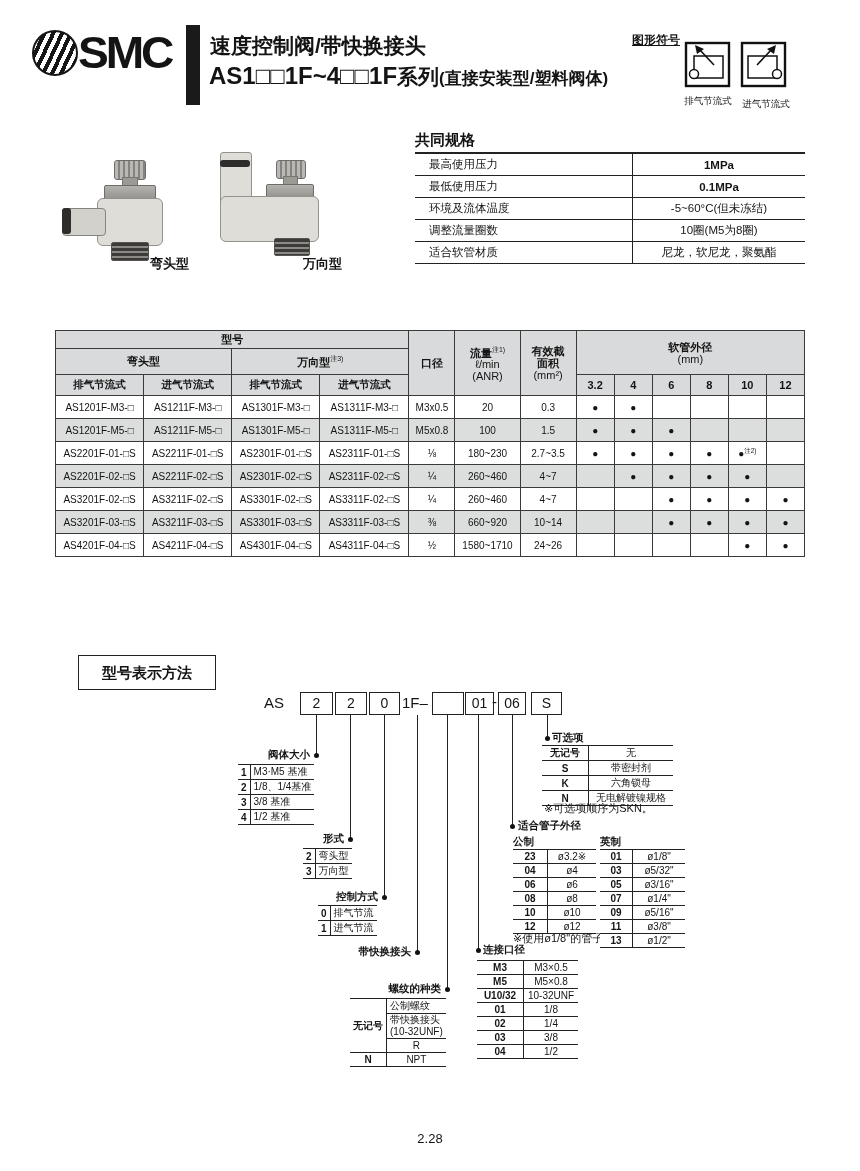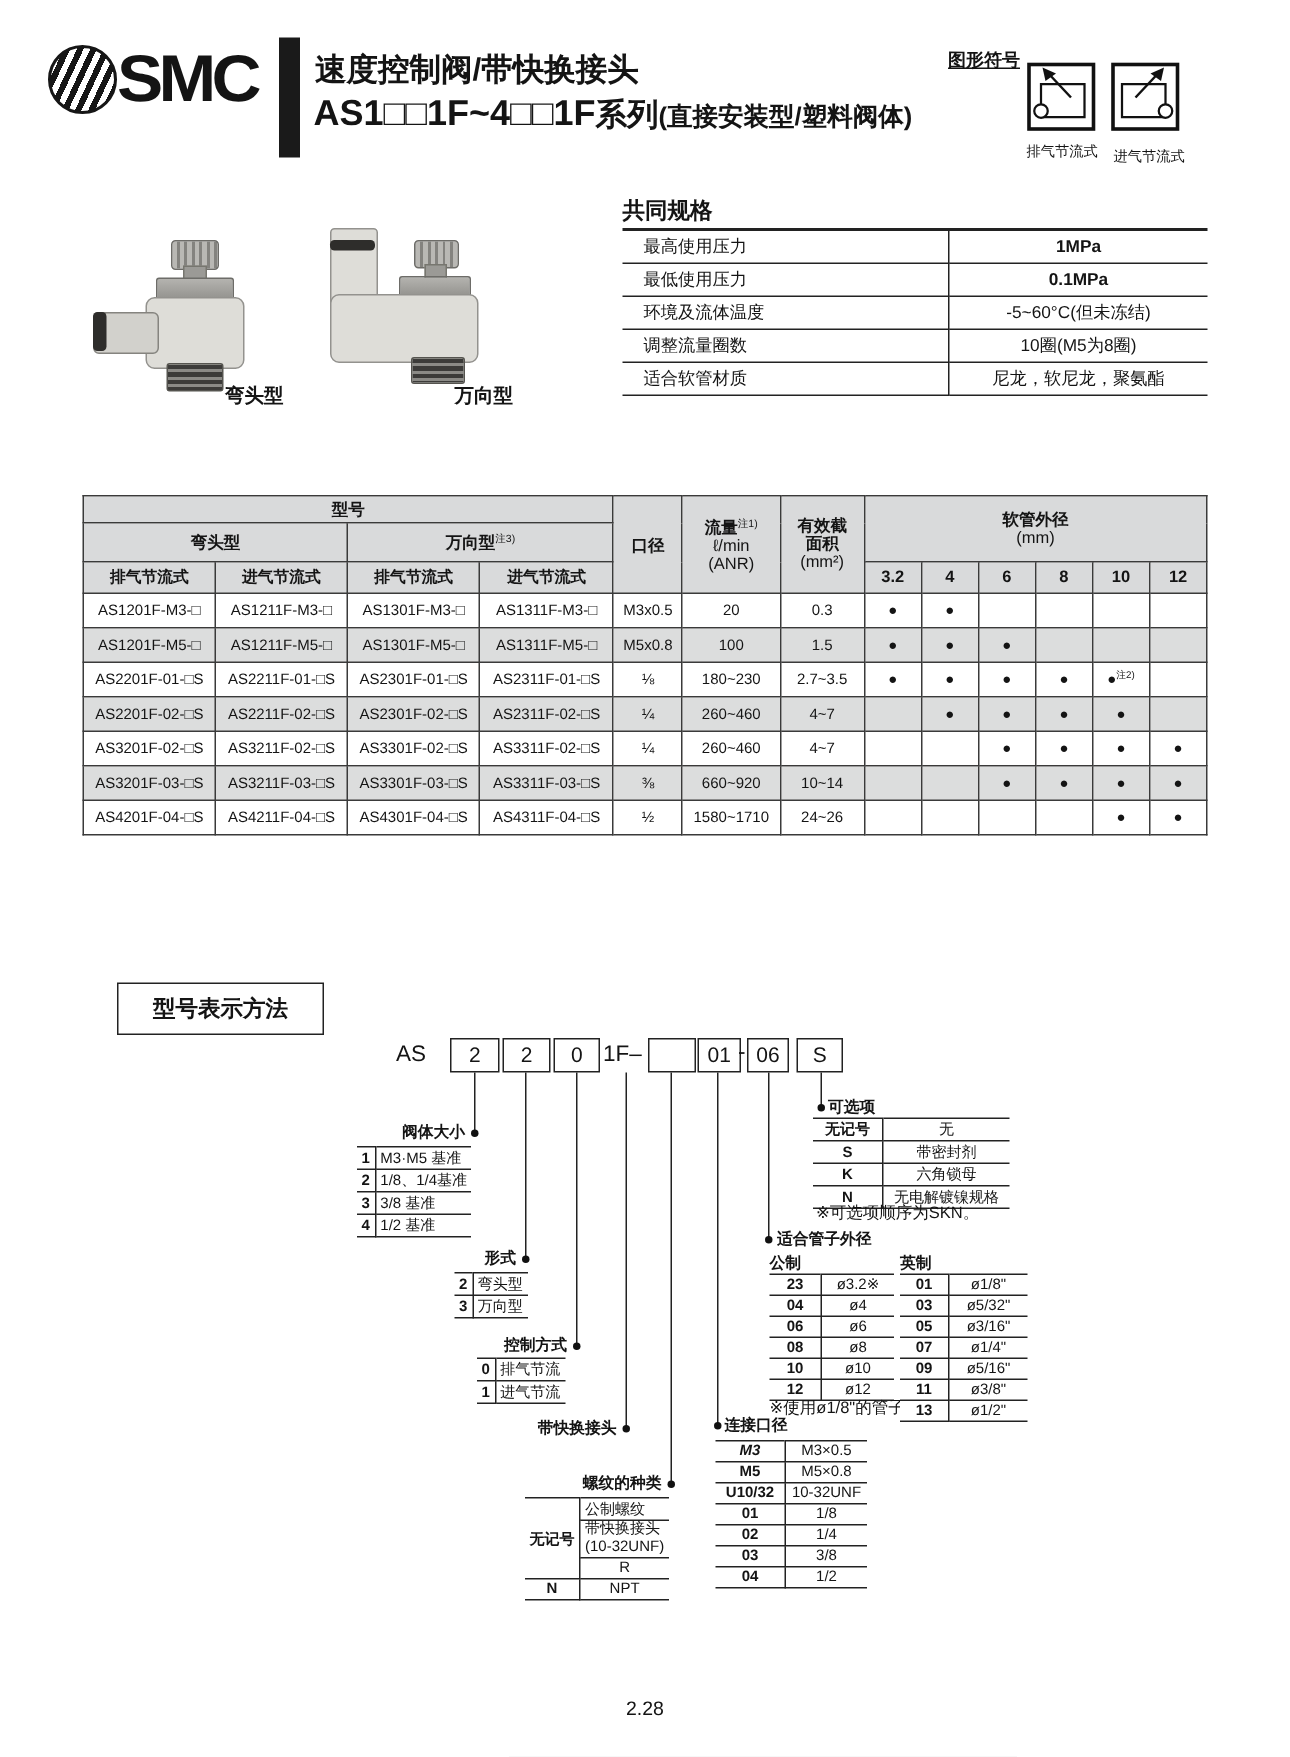--- a/index.html
+++ b/index.html
@@ -428,21 +428,21 @@
             <td class="k">N</td>
           <td class="vc">NPT</td>
           </tr>
     </tbody>
       </table>
 
     <div class="olabel" style="left:483px;top:295px;">连接口径</div>
     <table class="mini" style="left:477px;top:312px;">
       <tbody>
           <tr>
-            <td class="k" style="width:40px;font-style:italic;">M3</td>
+            <td class="k" style="width:40px;">M3</td>
           <td class="vc" style="width:48px;">M3×0.5</td>
           </tr>
       <tr>
             <td class="k">M5</td>
           <td class="vc">M5×0.8</td>
           </tr>
       <tr>
             <td class="k">U10/32</td>
           <td class="vc">10-32UNF</td>
           </tr>

